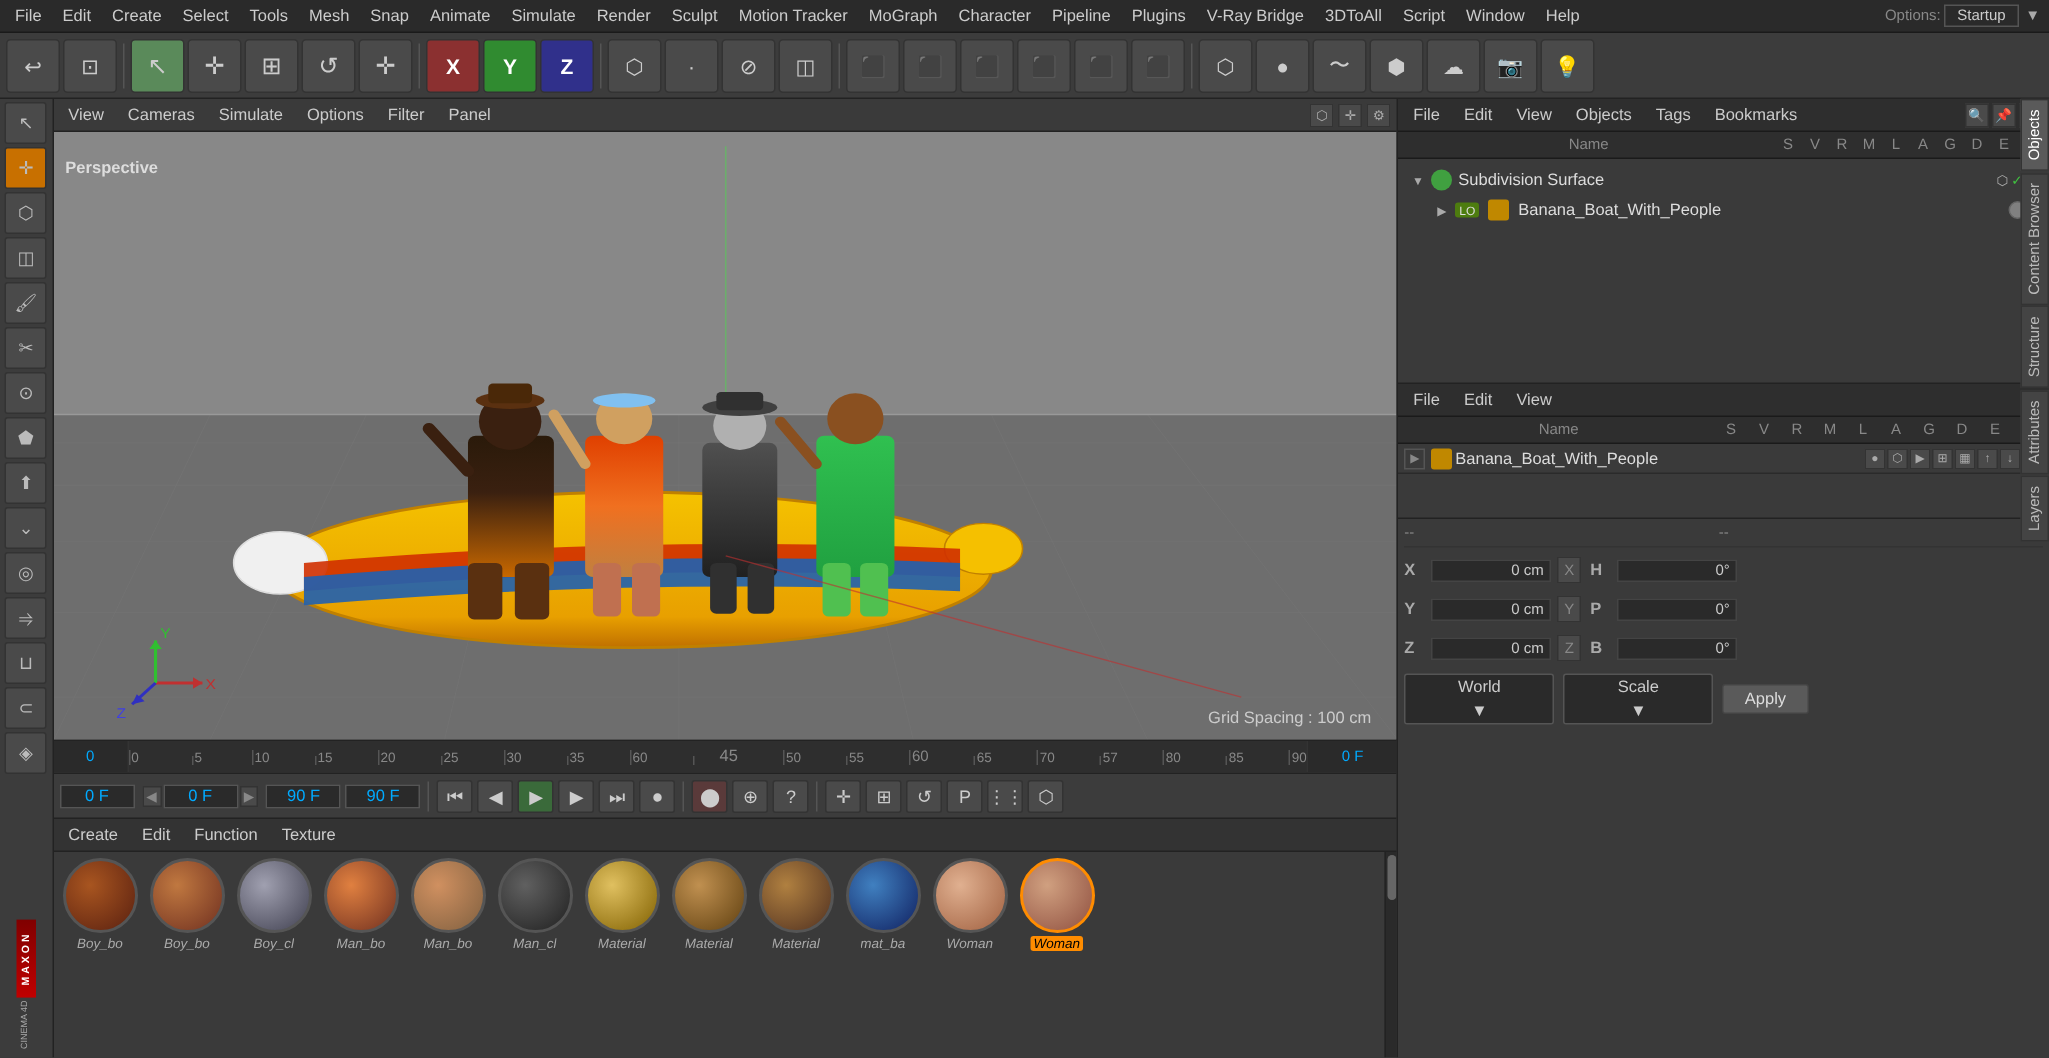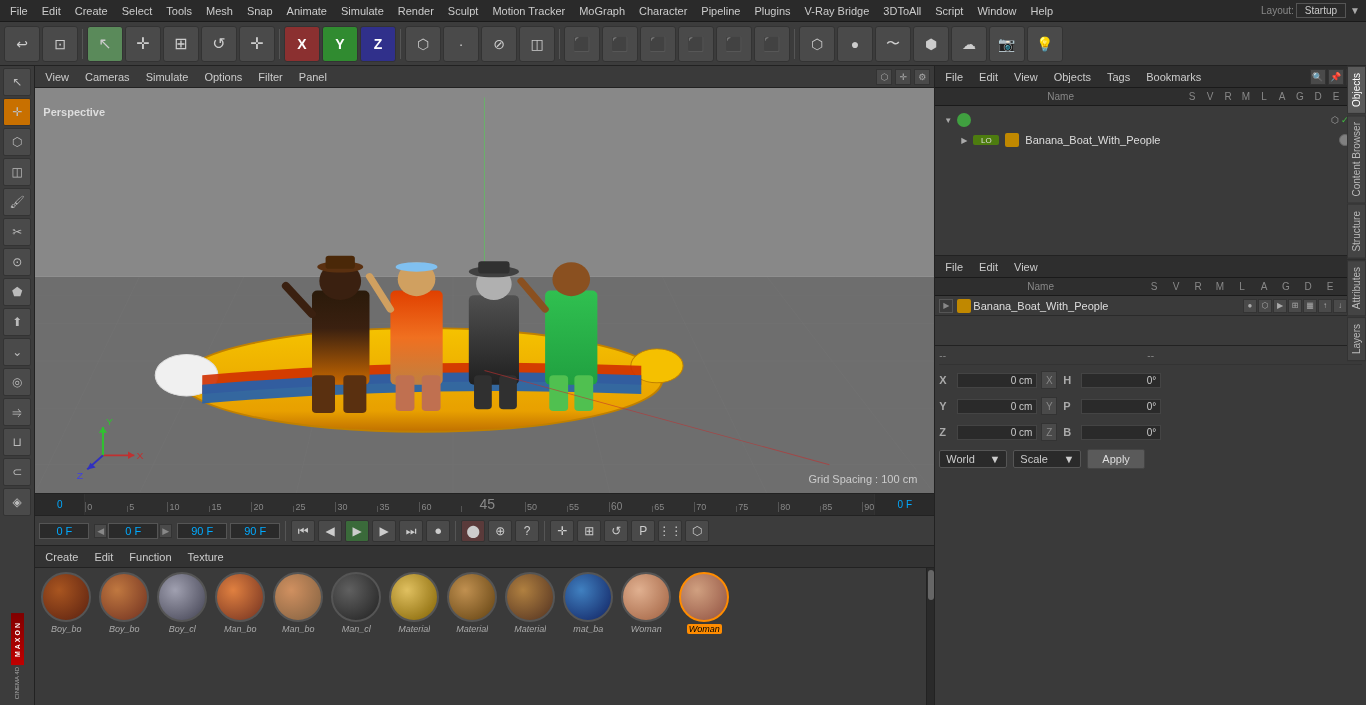--- a/index.html
+++ b/index.html
@@ -488,22 +488,23 @@
       background: #2a2a2a;
       border: 1px solid #555;
       color: #ccc;
       font-size: 11px;
       padding: 2px 6px;
       border-radius: 2px;
       cursor: pointer;
       display: flex;
       align-items: center;
       gap: 4px;
-      width: 68px;
+      width: 100px;
       justify-content: space-between;
+      flex-direction: column;
     }
     .apply-btn {
       background: #5a5a5a;
       border: 1px solid #444;
       color: #ddd;
       font-size: 11px;
       padding: 3px 14px;
       cursor: pointer;
       border-radius: 2px;
     }
@@ -600,21 +601,21 @@
     <span class="menu-item">MoGraph</span>
     <span class="menu-item">Character</span>
     <span class="menu-item">Pipeline</span>
     <span class="menu-item">Plugins</span>
     <span class="menu-item">V-Ray Bridge</span>
     <span class="menu-item">3DToAll</span>
     <span class="menu-item">Script</span>
     <span class="menu-item">Window</span>
     <span class="menu-item">Help</span>
     <span style="flex:1"></span>
-    <span style="font-size:10px;color:#888;">Layout:</span>
+    <span style="font-size:10px;color:#888;">Options:</span>
     <span style="font-size:10px;color:#ccc;background:#2a2a2a;border:1px solid #555;padding:1px 8px;cursor:pointer;">Startup</span>
     <span style="color:#aaa;font-size:10px;padding:0 2px;">▼</span>
   </div>
 
   <div class="toolbar">
     <div class="toolbar-btn">↩</div>
     <div class="toolbar-btn">⊡</div>
     <div class="toolbar-sep"></div>
     <div class="toolbar-btn active" style="font-size:16px;">↖</div>
     <div class="toolbar-btn" style="font-size:16px;">✛</div>
@@ -834,33 +835,33 @@
               <span style="color:#888;font-size:9px;margin-left:1px;margin-right:30px;">20</span>
               <div style="width:1px;height:6px;background:#555;"></div>
               <span style="color:#888;font-size:9px;margin-left:1px;margin-right:30px;">25</span>
               <div style="width:1px;height:10px;background:#555;"></div>
               <span style="color:#888;font-size:9px;margin-left:1px;margin-right:30px;">30</span>
               <div style="width:1px;height:6px;background:#555;"></div>
               <span style="color:#888;font-size:9px;margin-left:1px;margin-right:30px;">35</span>
               <div style="width:1px;height:10px;background:#555;"></div>
               <span style="color:#888;font-size:9px;margin-left:1px;margin-right:30px;">60</span>
               <div style="width:1px;height:6px;background:#555;"></div>
-              <span style="color:#888;font-size:14px;margin-left:17px;margin-right:30px;">45</span>
+              <span style="color:#888;font-size:11px;margin-left:17px;margin-right:30px;">45</span>
               <div style="width:1px;height:10px;background:#555;"></div>
               <span style="color:#888;font-size:9px;margin-left:1px;margin-right:30px;">50</span>
               <div style="width:1px;height:6px;background:#555;"></div>
               <span style="color:#888;font-size:9px;margin-left:1px;margin-right:30px;">55</span>
               <div style="width:1px;height:10px;background:#555;"></div>
               <span style="color:#888;font-size:10px;margin-left:1px;margin-right:30px;">60</span>
               <div style="width:1px;height:6px;background:#555;"></div>
               <span style="color:#888;font-size:9px;margin-left:1px;margin-right:30px;">65</span>
               <div style="width:1px;height:10px;background:#555;"></div>
               <span style="color:#888;font-size:9px;margin-left:1px;margin-right:30px;">70</span>
               <div style="width:1px;height:6px;background:#555;"></div>
-              <span style="color:#888;font-size:9px;margin-left:1px;margin-right:30px;">75</span>
+              <span style="color:#888;font-size:9px;margin-left:1px;margin-right:30px;">57</span>
               <div style="width:1px;height:10px;background:#555;"></div>
               <span style="color:#888;font-size:9px;margin-left:1px;margin-right:30px;">80</span>
               <div style="width:1px;height:6px;background:#555;"></div>
               <span style="color:#888;font-size:9px;margin-left:1px;margin-right:30px;">85</span>
               <div style="width:1px;height:10px;background:#555;"></div>
               <span style="color:#888;font-size:9px;margin-left:1px;">90</span>
             </div>
           </div>
           <div style="background:#2a2a2a;width:60px;border-left:1px solid #333;height:100%;display:flex;align-items:center;justify-content:center;">
             <span style="color:#0af;font-size:10px;">0 F</span>
@@ -993,30 +994,31 @@
             <span class="col-header">D</span>
             <span class="col-header">E</span>
             <span class="col-header">X</span>
           </div>
 
           <div class="objects-tree">
 
             <div class="tree-item">
               <div class="tree-arrow">▼</div>
               <div class="tree-icon green" style="border-radius:50%;"></div>
+              <span class="tree-label">Subdivision Surface</span>
               <div class="tree-checkmarks">
                 <span class="tree-check">⬡</span>
                 <span class="tree-check green">✓</span>
                 <span class="tree-check green">✓</span>
               </div>
             </div>
 
             <div class="tree-item" style="padding-left:20px;">
               <div class="tree-arrow">▶</div>
-              <div style="width:26px;height:10px;background:#4d7c0f;border-radius:2px;display:flex;align-items:center;justify-content:center;font-size:8px;margin-right:2px;color:#ddd;">LO</div>
+              <div style="width:16px;height:10px;background:#4d7c0f;border-radius:2px;display:flex;align-items:center;justify-content:center;font-size:8px;margin-right:2px;color:#ddd;">LO</div>
               <div class="tree-icon yellow" style="margin-right:2px;"></div>
               <span class="tree-label">Banana_Boat_With_People</span>
               <div class="tree-checkmarks">
                 <span style="width:12px;height:12px;background:#808080;border-radius:50%;display:inline-block;border:1px solid #666;"></span>
                 <span style="font-size:8px;color:#888;">●</span>
               </div>
             </div>
           </div>
         </div>
 

